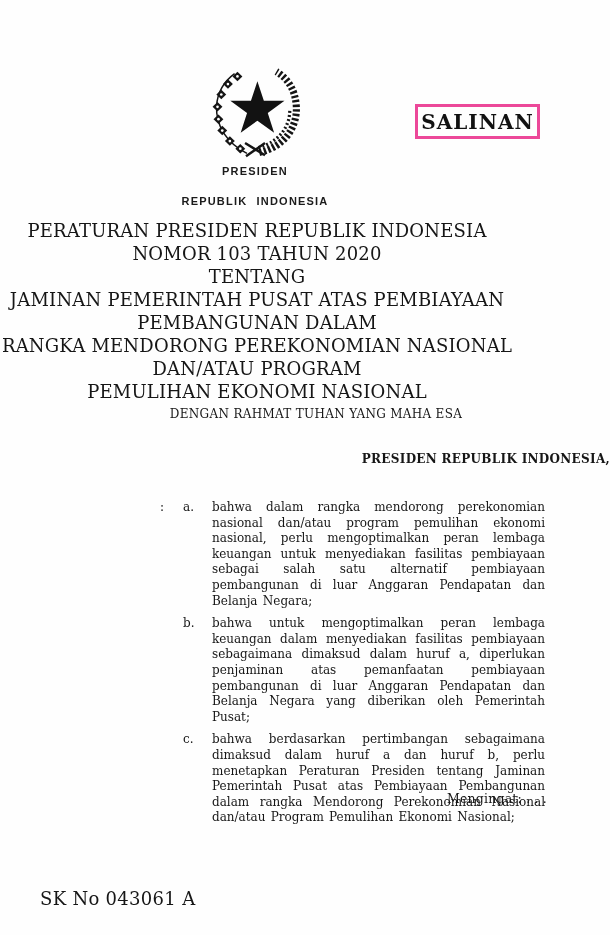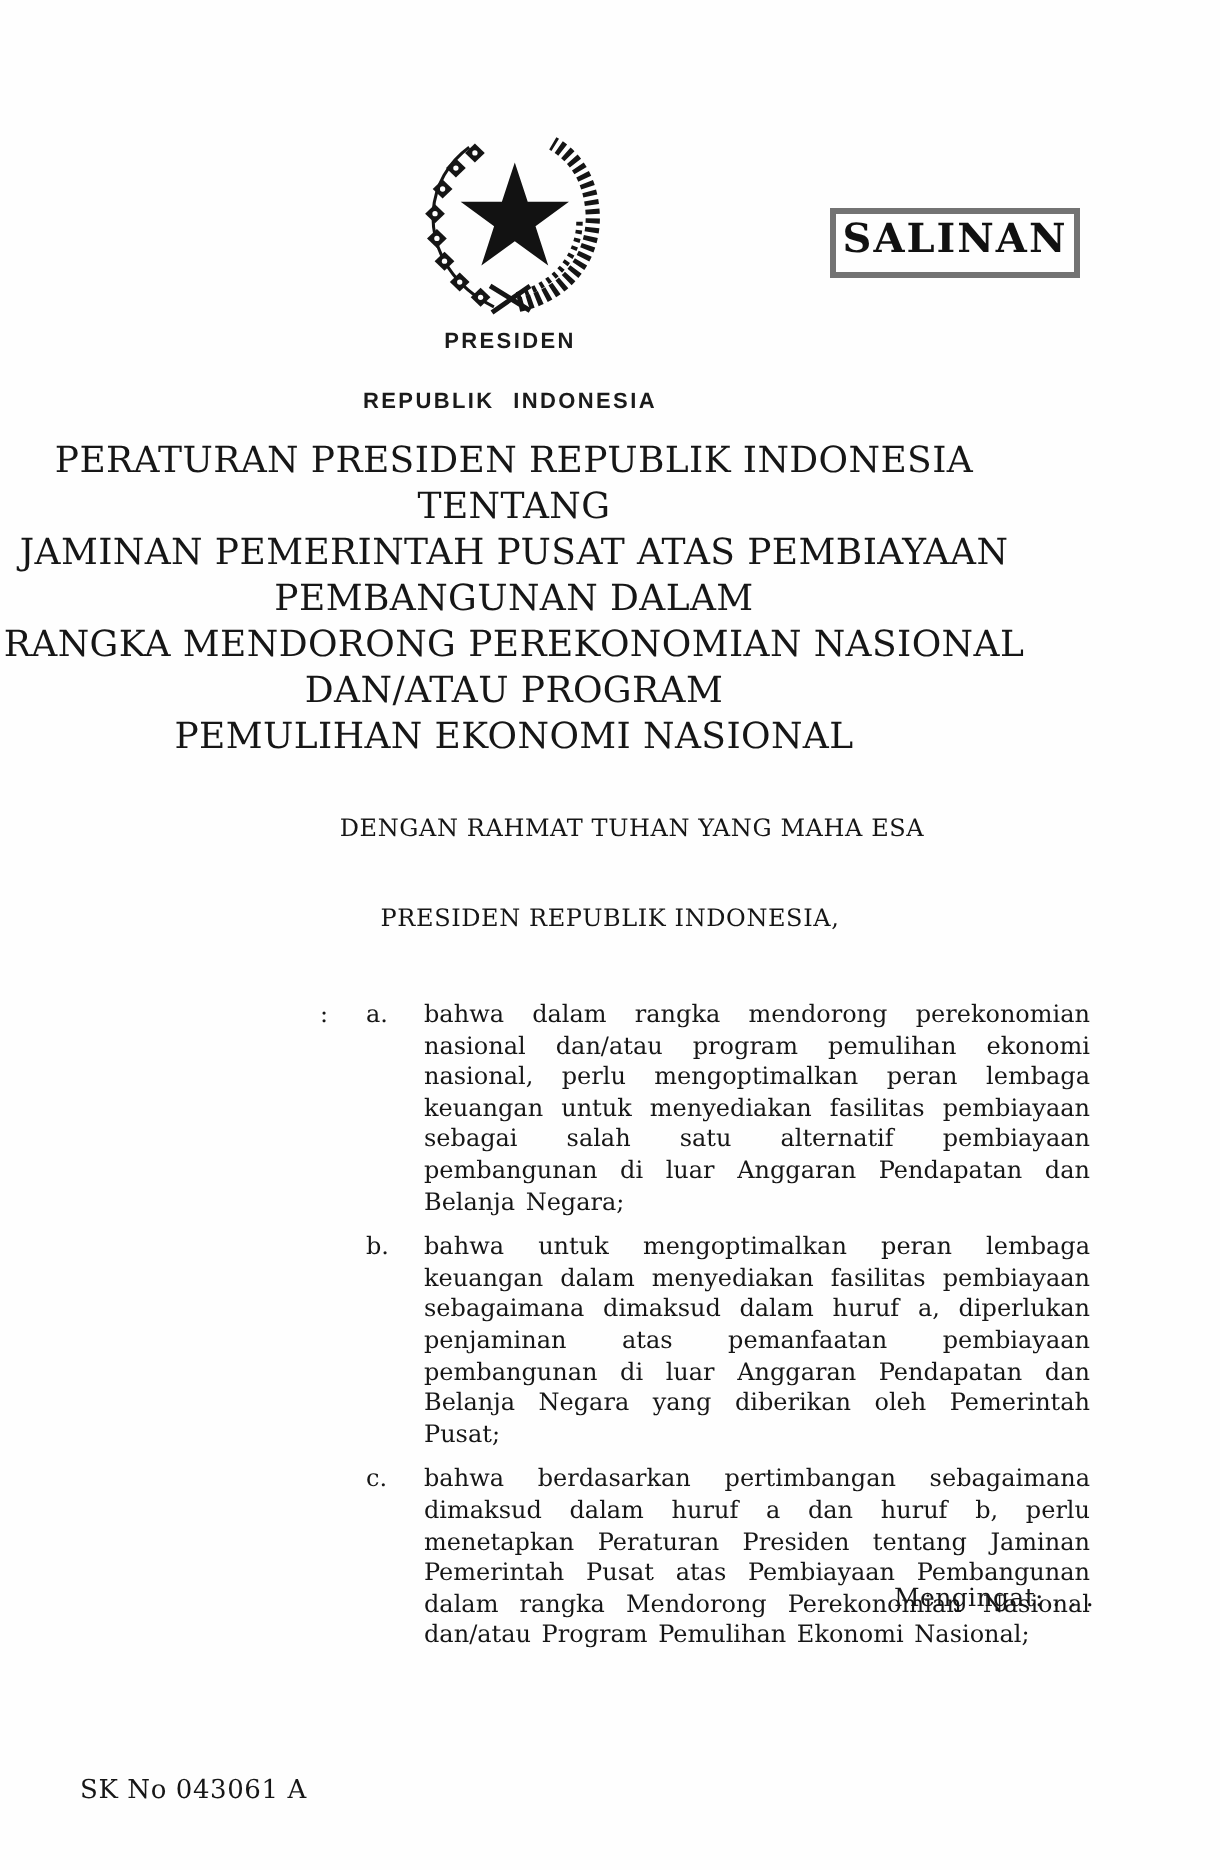--- a/index.html
+++ b/index.html
@@ -23,41 +23,41 @@
     letter-spacing:1.2px;
     line-height:13px;
     color:#1b1b1b;
   }
   .lh-line.second { word-spacing:5px; margin-top:17px; }
 
   
   .salinan-badge {
     position:absolute; top:104px; left:415px;
     width:125px; height:35px;
-    border:3px solid #737373;
-    display:flex; justify-content:center;
+    border:3px solid #ec4899;
+    display:flex; align-items:center; justify-content:center;
     font-family:"DejaVu Serif", serif;
     font-weight:bold; font-size:20px; letter-spacing:1px;
     color:#111;
   }
 
   
   .title-block {
     position:absolute; top:219px; left:0; width:514px;
     text-align:center;
     font-size:18px; line-height:23px; letter-spacing:0.2px;
   }
 
   .invocation {
     position:absolute; top:407px; left:0; width:610px;
     text-align:center; font-size:12px; letter-spacing:0.3px;padding-left:22px;
   }
   .salutation {
     position:absolute; top:452px; left:0; width:610px;
-    text-align:center; font-size:12px; letter-spacing:0.3px;
+    text-align:right; font-size:12px; letter-spacing:0.3px;font-weight:bold;
   }
 
   
   .considerations {
     position:absolute; top:500px; left:72px; width:473px;
     display:grid; grid-template-columns:88px 23px 362px;
     font-size:12px; line-height:15.6px;
   }
   .cons-label { grid-column:1; }
   .cons-colon { grid-column:2; }
@@ -68,21 +68,21 @@
   .cons-letter { flex:0 0 29px; }
   .cons-text { flex:1 1 auto; text-align:justify; text-justify:inter-word; word-spacing:1.5px; }
 
   .continuation {
     position:absolute; top:791px; right:63px;
     font-size:12.5px; letter-spacing:0.2px;
   }
 
   .page-footer {
     position:absolute; top:888px; left:40px;
-    font-size:13px; letter-spacing:0.3px;
+    font-size:18px; letter-spacing:0.3px;
   }
 </style>
 </head>
 <body>
 
 <div class="page">
 
   <div class="letterhead">
     <svg class="emblem" width="105" height="95" viewBox="0 0 110 100" aria-hidden="true">
 
@@ -119,20 +119,21 @@
     <div class="lh-line">PRESIDEN</div>
     <div class="lh-line second">REPUBLIK INDONESIA</div>
   </div>
 
   <div class="salinan-badge">
     <span>SALINAN</span>
   </div>
 
   <div class="title-block">
     <div>PERATURAN PRESIDEN REPUBLIK INDONESIA</div>
+    <div>NOMOR 103 TAHUN 2020</div>
     <div>TENTANG</div>
     <div>JAMINAN PEMERINTAH PUSAT ATAS PEMBIAYAAN PEMBANGUNAN DALAM</div>
     <div>RANGKA MENDORONG PEREKONOMIAN NASIONAL DAN/ATAU PROGRAM</div>
     <div>PEMULIHAN EKONOMI NASIONAL</div>
   </div>
 
   <div class="invocation">DENGAN RAHMAT TUHAN YANG MAHA ESA</div>
   <div class="salutation">PRESIDEN REPUBLIK INDONESIA,</div>
 
   <div class="considerations">

